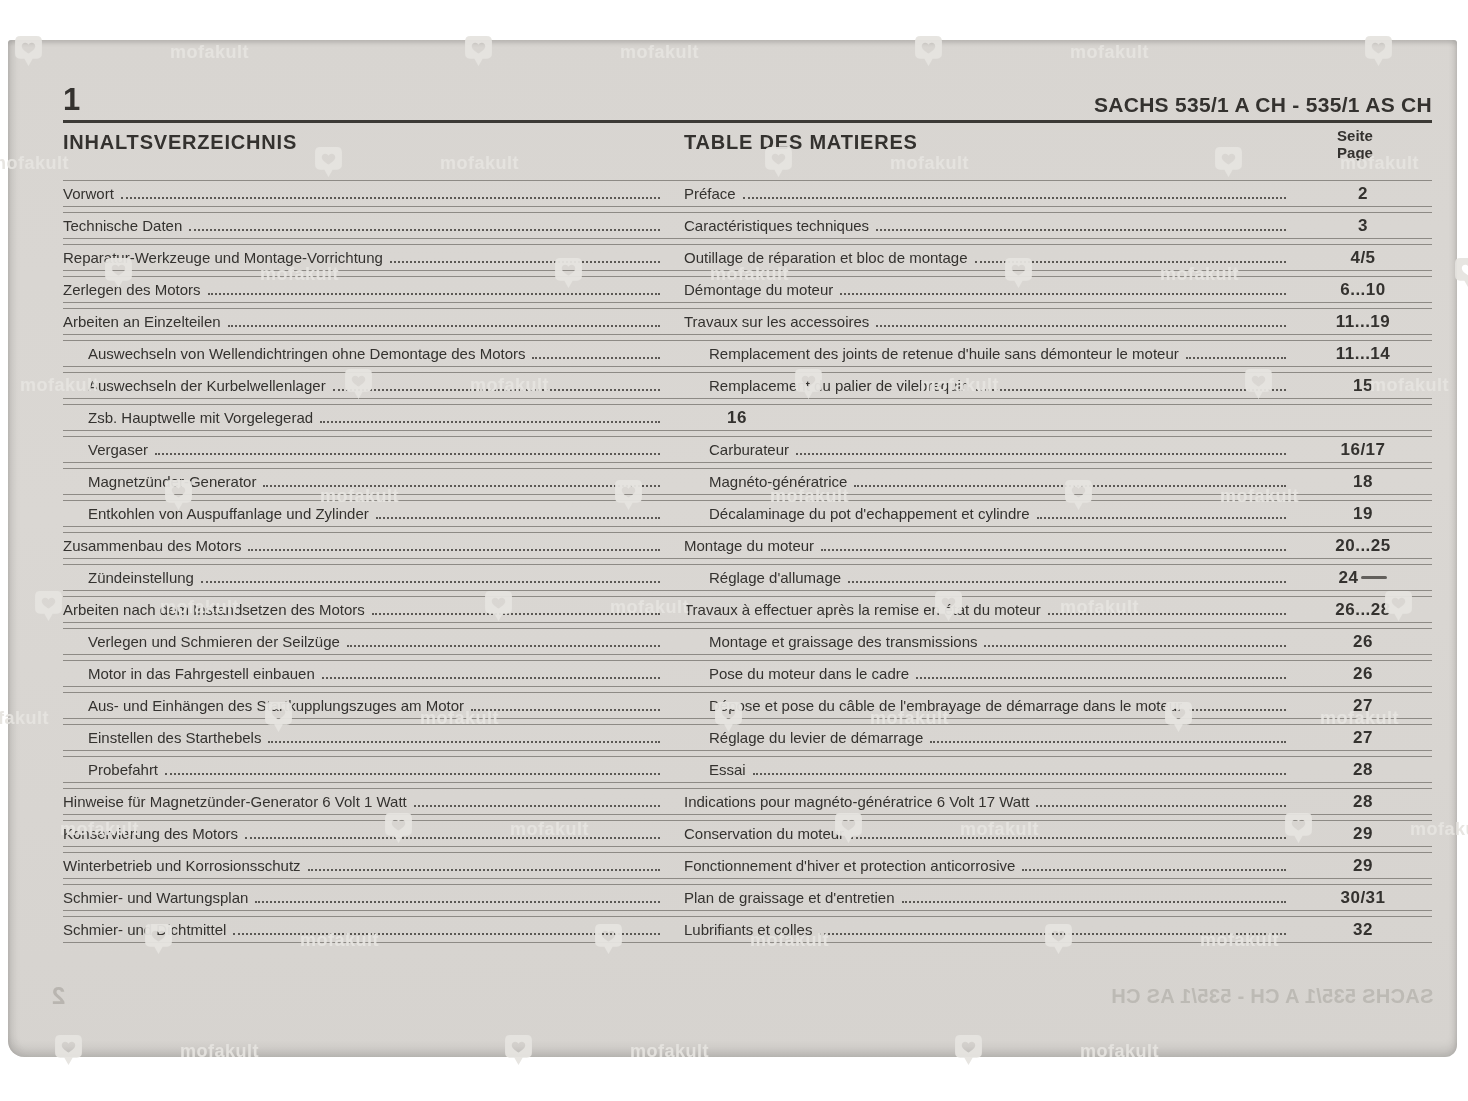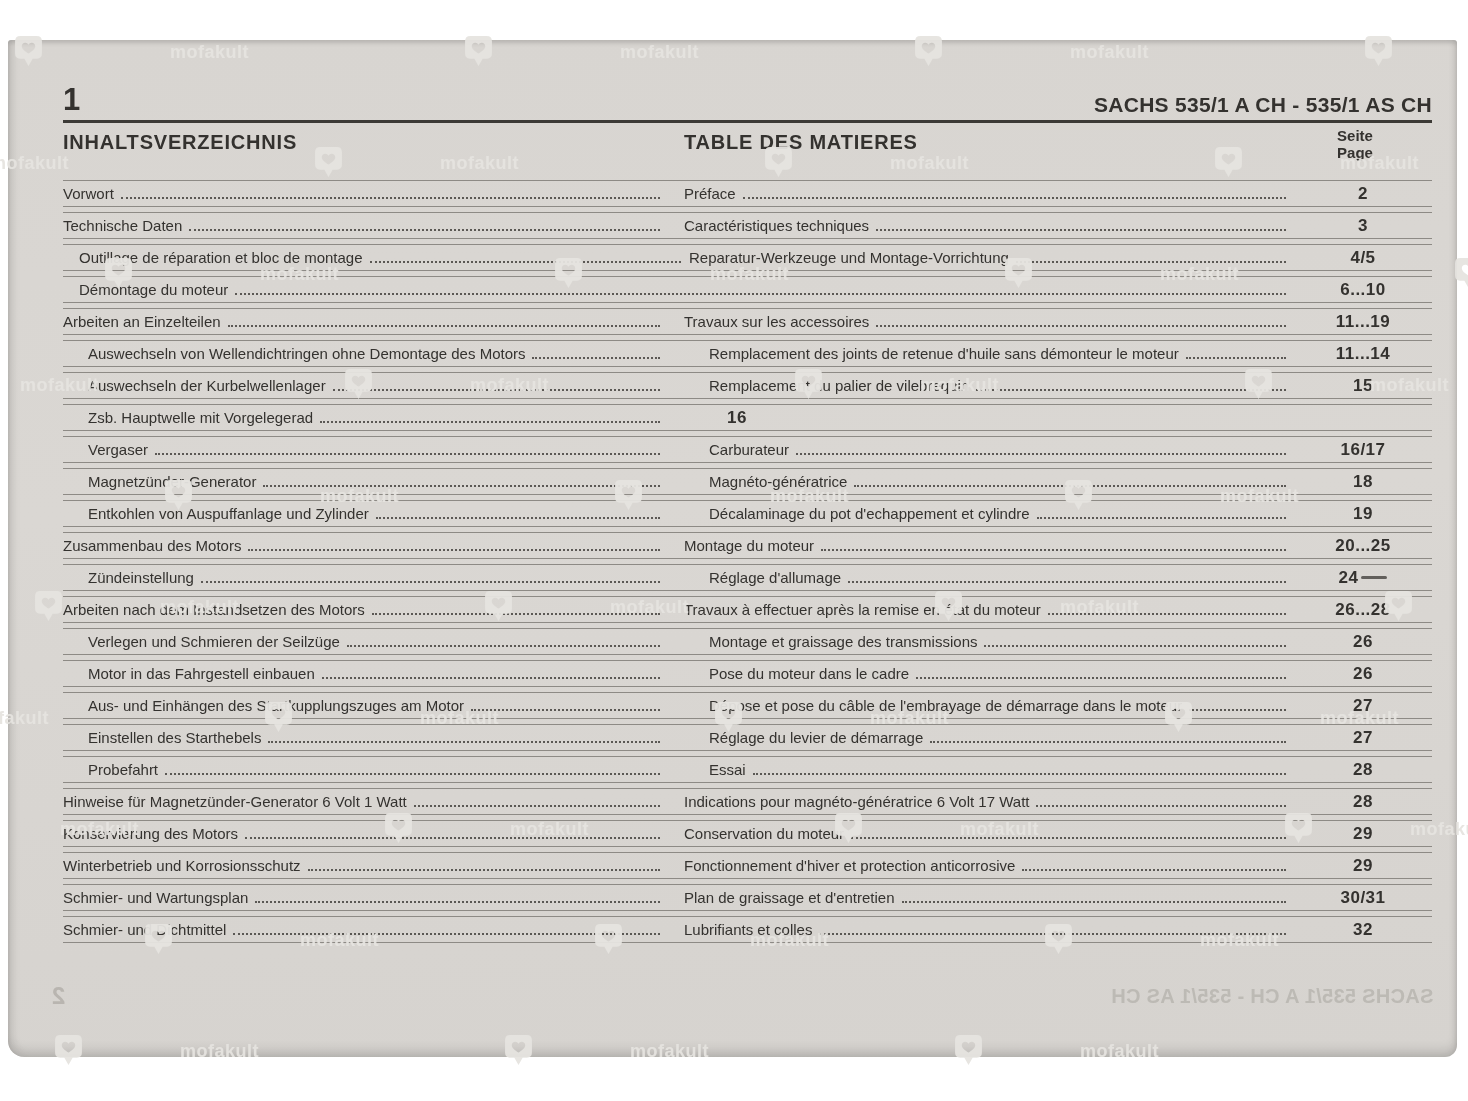--- a/index.html
+++ b/index.html
@@ -116,34 +116,38 @@
     <div class="col col-fr">
       <span class="entry">Caractéristiques techniques</span>
       <span class="dots"></span>
     </div>
     <div class="col-page">
       <span>3</span>
 
     </div>
   </div>
         <div class="toc-row">
+    <div class="col col-de">
+      <span class="entry">Reparatur-Werkzeuge und Montage-Vorrichtung</span>
+      <span class="dots"></span>
+    </div>
     <div class="col col-fr">
       <span class="entry">Outillage de réparation et bloc de montage</span>
       <span class="dots"></span>
     </div>
-    <div class="col col-de">
-      <span class="entry">Reparatur-Werkzeuge und Montage-Vorrichtung</span>
-      <span class="dots"></span>
-    </div>
     <div class="col-page">
       <span>4/5</span>
 
     </div>
   </div>
         <div class="toc-row">
+    <div class="col col-de">
+      <span class="entry">Zerlegen des Motors</span>
+      <span class="dots"></span>
+    </div>
     <div class="col col-fr">
       <span class="entry">Démontage du moteur</span>
       <span class="dots"></span>
     </div>
     <div class="col-page">
       <span>6...10</span>
 
     </div>
   </div>
         <div class="toc-row">

